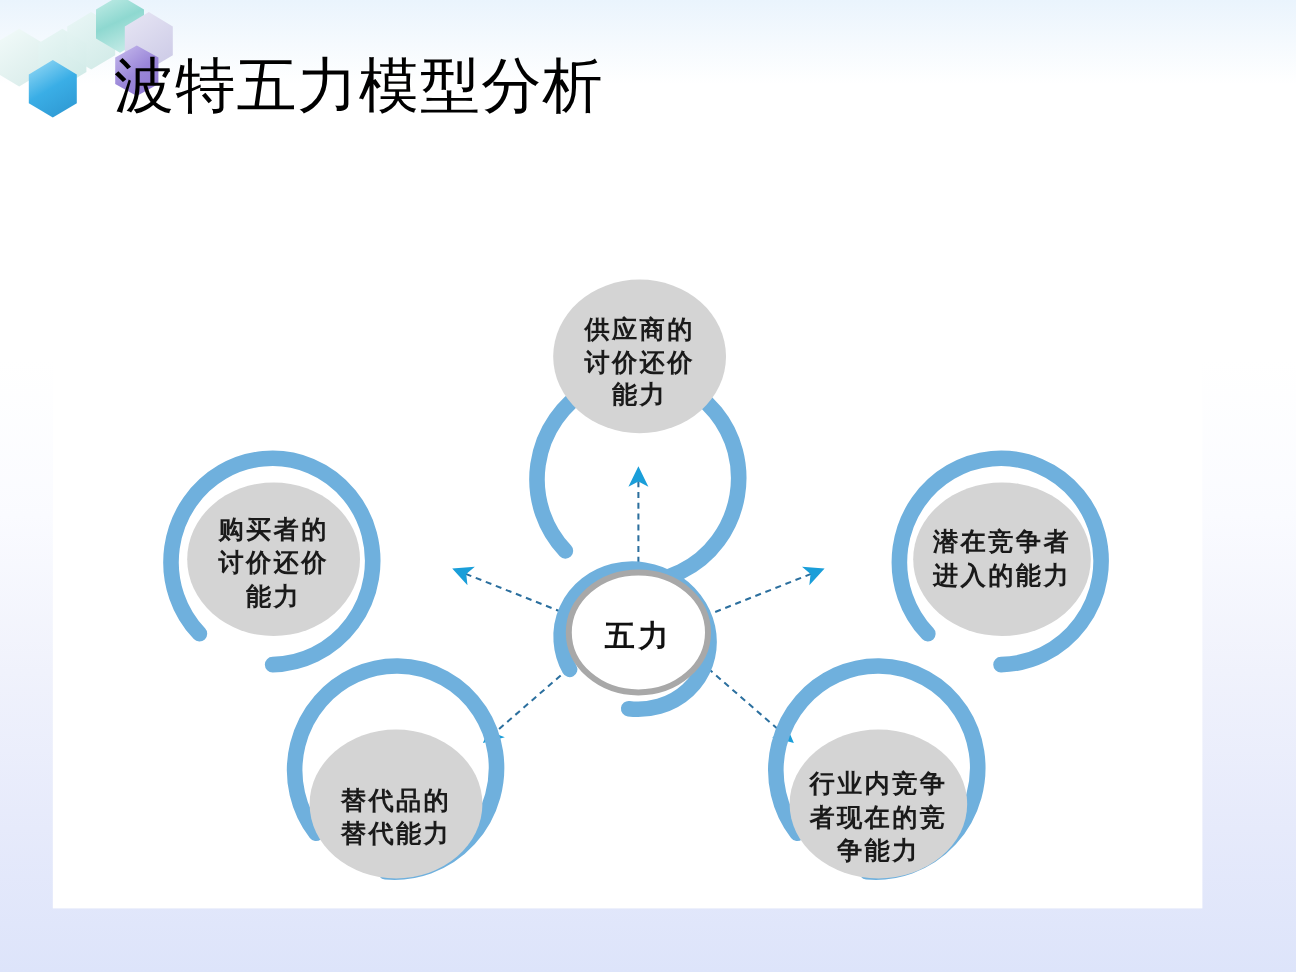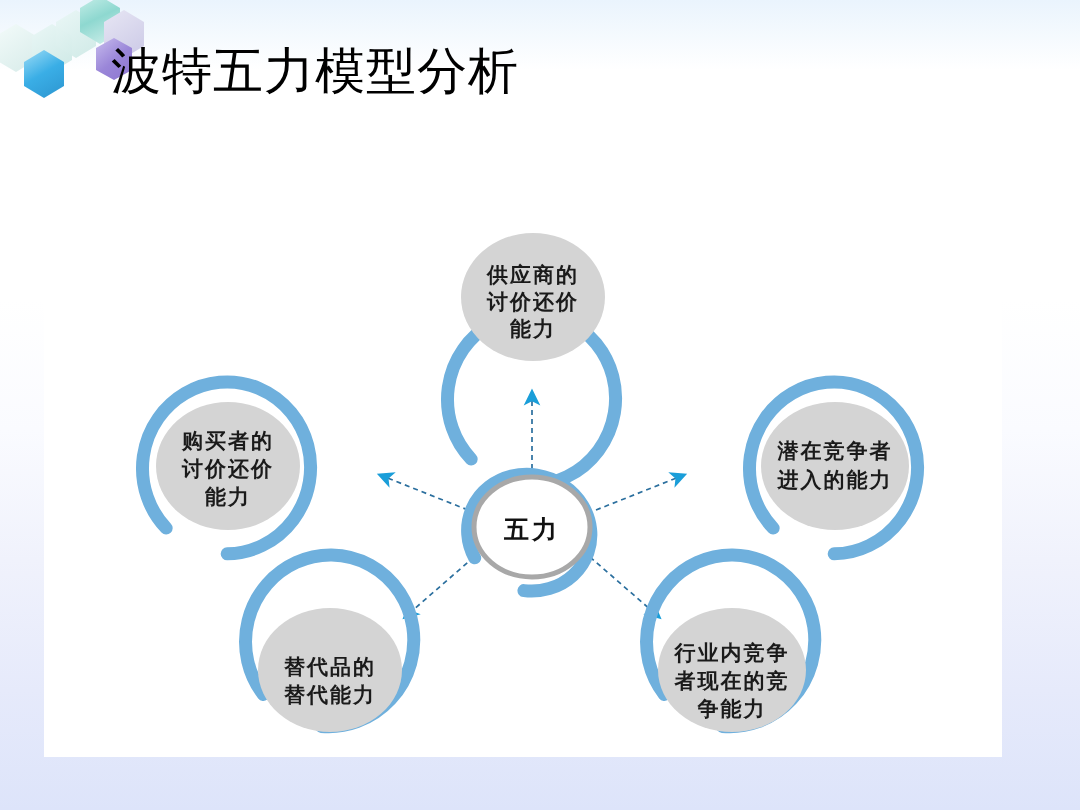--- a/index.html
+++ b/index.html
@@ -40,21 +40,20 @@
   }
 
   
   #title-block {
     position: absolute;
     left: 95px;
     top: 38px;
     height: 66px;
     display: flex;
     align-items: center;
-    margin-left: 16px;
   }
   #page-title {
     font-size: 50px;
     line-height: 1;
     color: #000000;
     font-weight: normal;
     letter-spacing: 1px;
     white-space: nowrap;
     font-family: "DejaVu Sans", "Liberation Sans", sans-serif;
   }

